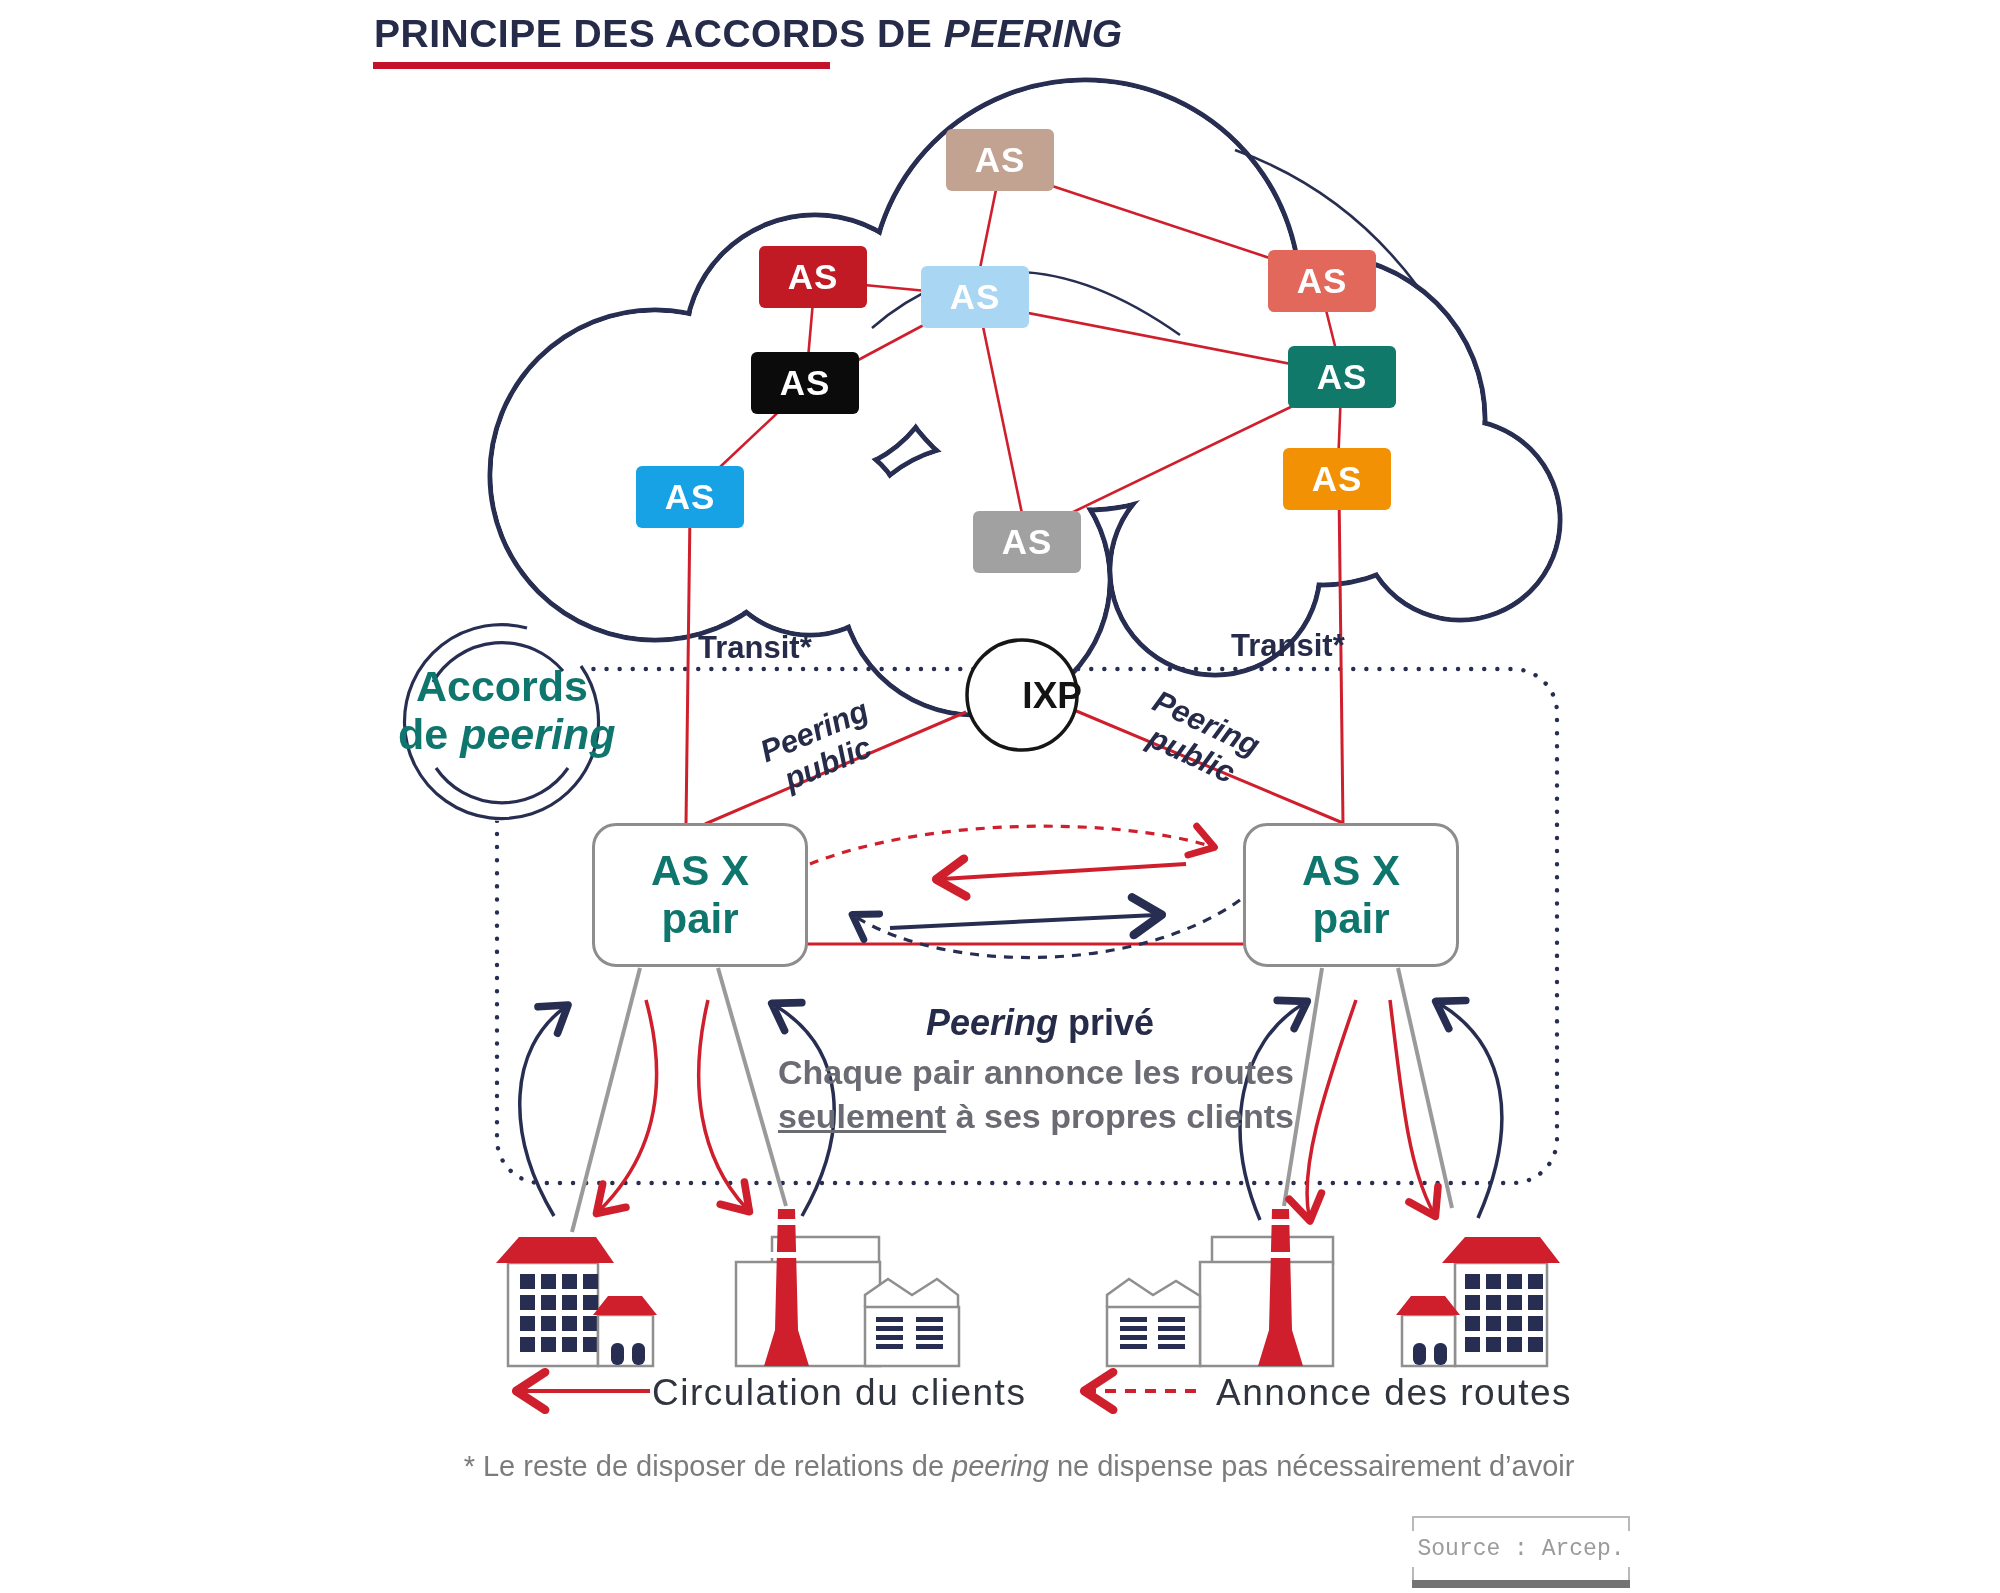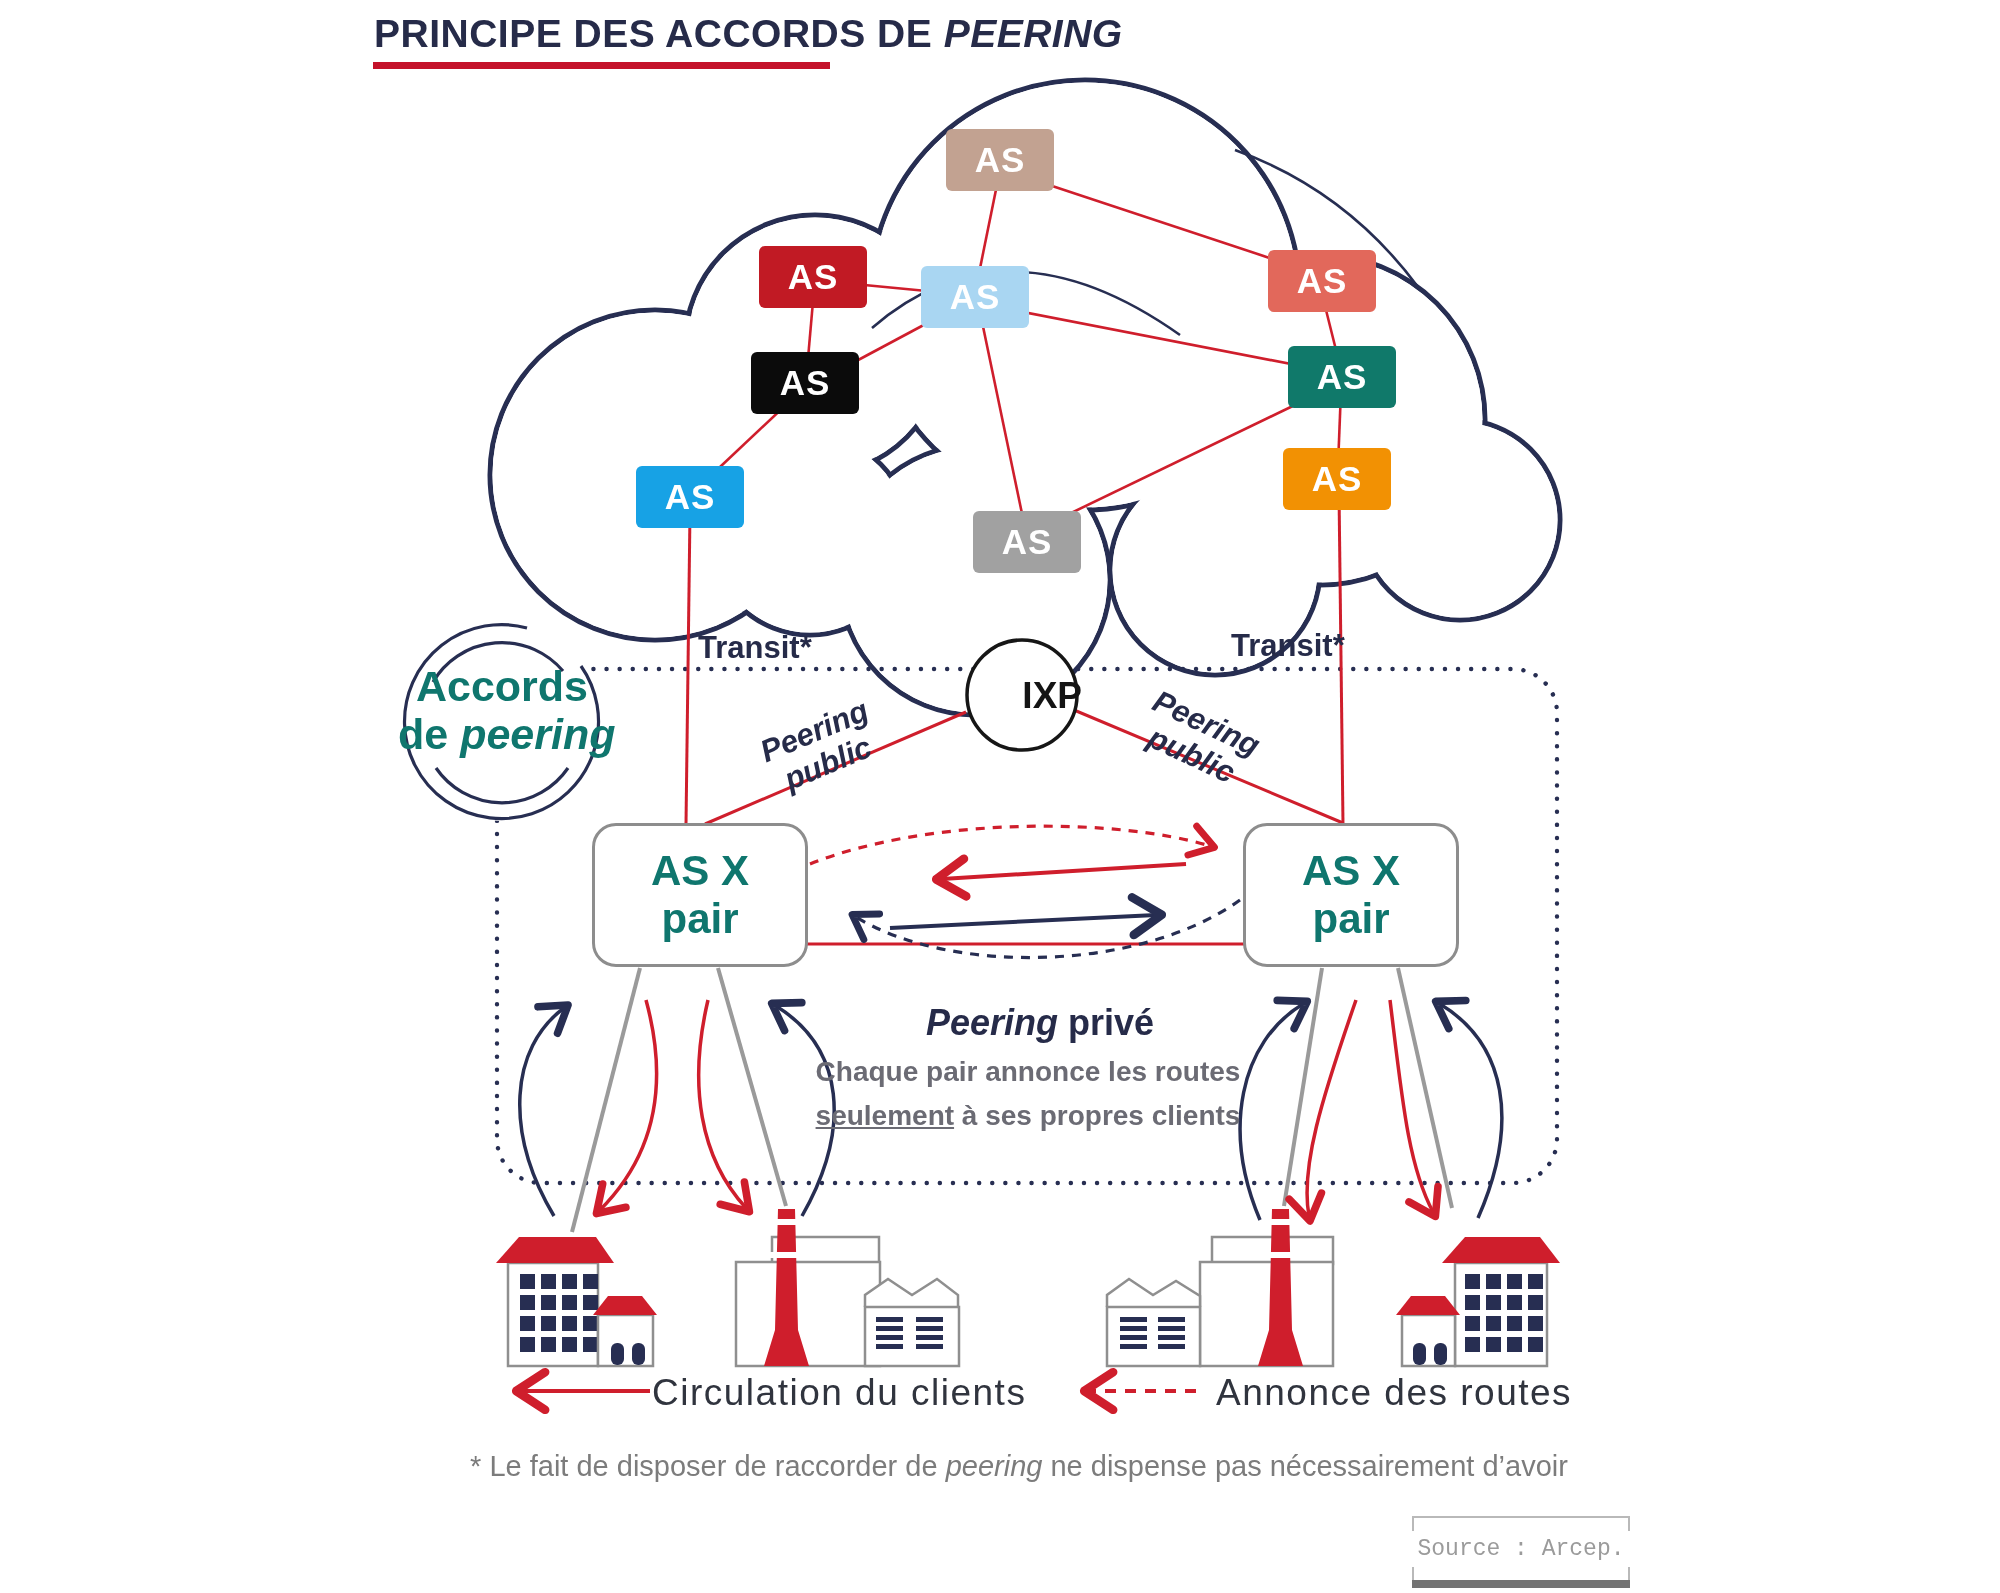--- a/index.html
+++ b/index.html
@@ -23,21 +23,21 @@
   .ppub-left{left:726px;top:712px;transform:rotate(-23deg);}
   .ppub-right{left:1104px;top:704px;transform:rotate(25deg);}
   .pairbox{position:absolute;width:216px;height:144px;background:#fff;border:3px solid #8d8d8d;
            border-radius:24px;box-sizing:border-box;display:flex;flex-direction:column;
            align-items:center;justify-content:center;font-size:42px;font-weight:bold;
            color:#0f766e;line-height:48px;}
   .pairbox-left{left:592px;top:823px;}
   .pairbox-right{left:1243px;top:823px;}
   .prive{left:890px;top:1002px;width:300px;text-align:center;font-size:36px;font-weight:bold;color:#262b49;}
   .prive .it{font-style:italic;}
-  .note{left:778px;top:1050px;width:500px;text-align:center;font-size:28px;font-weight:bold;
+  .note{left:778px;top:1050px;width:500px;text-align:center;font-size:34px;font-weight:bold;
         color:#6b6b74;line-height:44px;}
   .note .ul{text-decoration:underline;}
   .legend-label{font-size:37px;color:#30343e;letter-spacing:1.5px;font-weight:400;}
   .footnote{left:459px;top:1445px;width:1120px;text-align:center;font-size:29px;color:#7c7c7c;
             line-height:43px;white-space:normal;}
   .footnote .it{font-style:italic;}
   .source{left:1412px;top:1516px;width:218px;height:62px;line-height:62px;text-align:center;
           font-size:23px;color:#9b9b9b;border-top:2px solid #b9b9b9;border-bottom:8px solid #737373;font-family:Liberation Mono, monospace;}
   .source::before,.source::after{content:"";position:absolute;top:0;bottom:0;width:2px;
           background:linear-gradient(#b9b9b9 13px,transparent 13px,transparent calc(100% - 13px),#b9b9b9 calc(100% - 13px));}
@@ -283,17 +283,17 @@
 
   <div class="txt note">
     <span>Chaque pair annonce les routes</span><br>
     <span class="ul">seulement</span><span> à ses propres clients</span>
   </div>
 
   <div class="txt legend-label" style="left:652px;top:1372px">Circulation du clients</div>
   <div class="txt legend-label" style="left:1216px;top:1372px">Annonce des routes</div>
 
   <div class="txt footnote">
-    <span>* Le fait de disposer de raccorder de </span><span class="it">peering</span><span> ne dispense pas nécessairement d’avoir</span><br>
+    <span>* Le reste de disposer de relations de </span><span class="it">peering</span><span> ne dispense pas nécessairement d’avoir</span><br>
   </div>
 
   <div class="txt source">Source : Arcep.</div>
 </div>
 
 </body></html>

